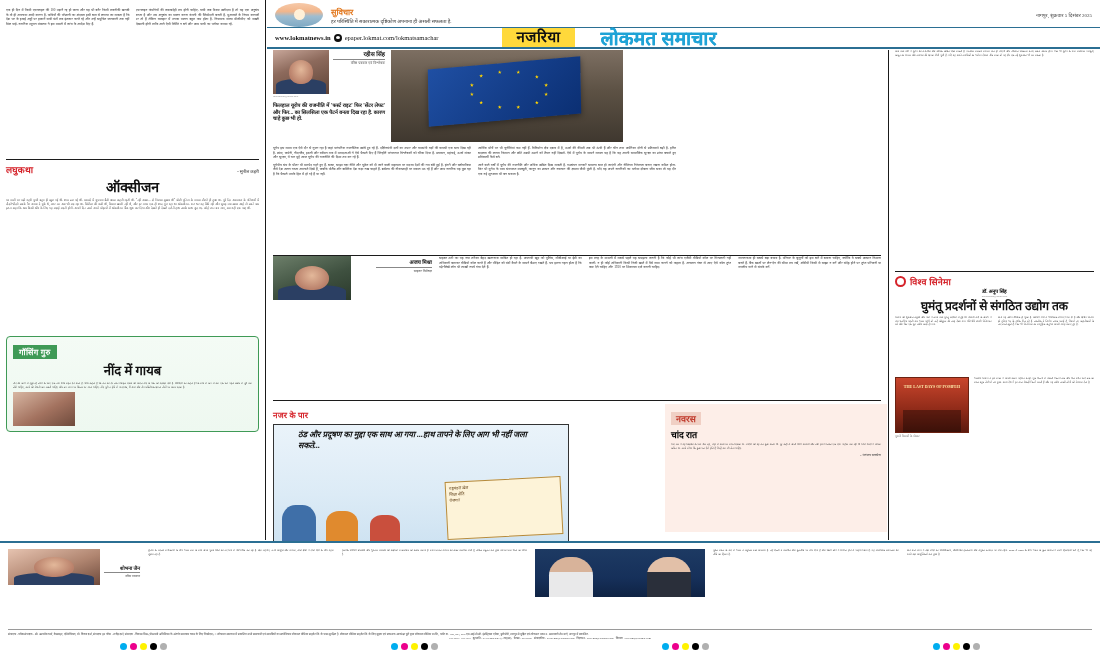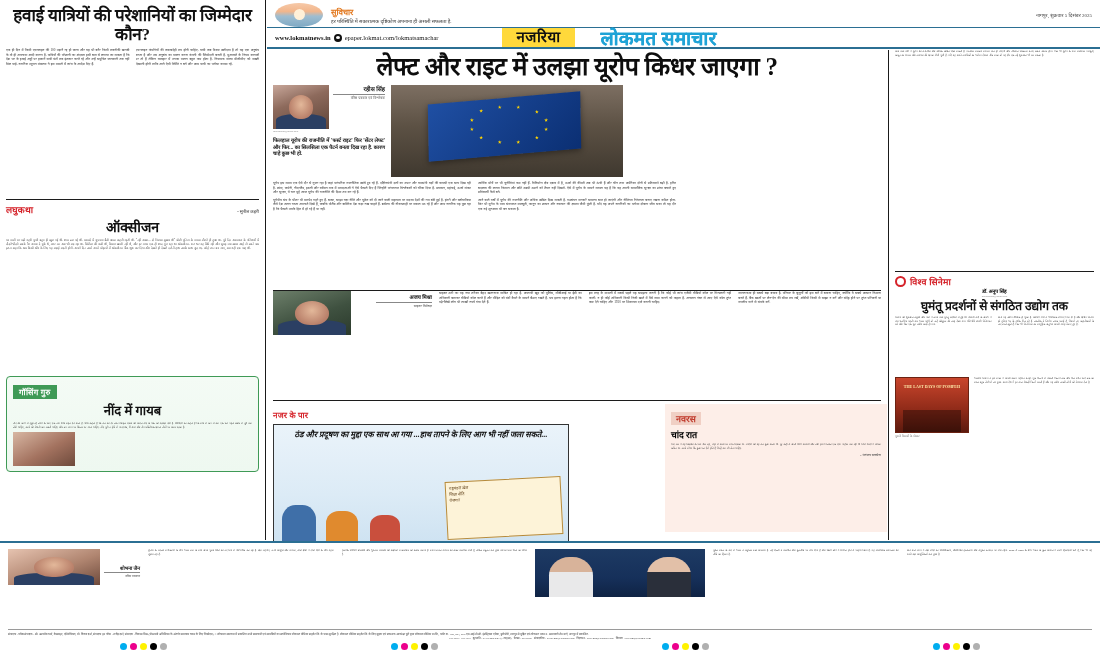--- a/index.html
+++ b/index.html
@@ -188,21 +188,21 @@
   }
 
   
   .cartoon-band { position: absolute; left: 267px; top: 400px; width: 620px; height: 140px; padding: 0 6px; }
   .cartoon-box {
     border: 1px solid #333; width: 296px; height: 118px; position: relative;
     overflow: hidden; background: linear-gradient(180deg,#eaf3fa 0%,#dcebf6 60%,#cfe3f2 100%);
   }
   .bubble-text {
     font-family: "Liberation Serif", serif; font-weight: bold; font-style: italic;
-    font-size: 8px; line-height: 11px; color: #111; padding: 4px 6px; position: relative; z-index: 3; text-align: center;
+    font-size: 8px; line-height: 11px; color: #111; padding: 4px 24px; position: relative; z-index: 3;
   }
   .cart-figure { position: absolute; bottom: 0; border-radius: 40% 40% 0 0; }
   .nav-box {
     position: absolute; left: 392px; top: 0; width: 222px; height: 128px;
     background: #fdeee8; padding: 4px 6px;
   }
   .nav-tag {
     display:inline-block; background:#f0cfc4; color:#c0392b; font-weight:bold;
     font-family:"Liberation Serif",serif; font-size: 9px; padding: 0 5px;
   }
@@ -240,21 +240,20 @@
 
   .cap { font-size:3px; color:#666; margin-top:1px; }
 </style>
 </head>
 <body>
 
 <div class="page">
 
   <div class="left-rail">
 
-    <div class="lead-head">हवाई यात्रियों की परेशानियों का जिम्मेदार कौन?</div>
 
     <div class="lead-body">
       <p class="copy">एक ही दिन में किसी एयरलाइन की 100 उड़ानें रद्द हो जाना और वह भी बगैर किसी तकनीकी खराबी के तो ही अपनाया आदी कारण है. यात्रियों की परेशानी का अंदाजा इसी बात से लगाया जा सकता है कि देश भर के हवाई अड्डों पर हजारों यात्री घंटों तक इंतजार करते रहे और उन्हें समुचित जानकारी तक नहीं मिल पाई. नागरिक उड्डयन मंत्रालय ने इस मामले में जांच के आदेश दिए हैं.</p>
       <p class="copy" style="margin-top:3px">एयरलाइन कंपनियों की जवाबदेही तय होनी चाहिए. यात्री जब टिकट खरीदता है तो वह एक अनुबंध करता है और उस अनुबंध का पालन करना कंपनी की जिम्मेदारी बनती है. मुआवजे के नियम कागजों पर तो हैं लेकिन व्यवहार में उनका पालन बहुत कम होता है. नियामक संस्था डीजीसीए को सख्ती दिखानी होगी ताकि आगे ऐसी स्थिति न बने और आम यात्री का भरोसा कायम रहे.</p>
     </div>
 
     <div class="rule-h" style="margin:3px 0 3px 0"></div>
 
     <div class="sec-tag-row">
       <span class="sec-tag">लघुकथा</span>
@@ -291,21 +290,20 @@
         <span class="url-bold">www.lokmatnews.in</span>
         <span class="at-dot"></span>
         <span>epaper.lokmat.com/lokmatsamachar</span>
       </div>
       <div class="nazariya-badge">नजरिया</div>
       <div class="nameplate">लोकमत समाचार</div>
     </div>
   </div>
 
   <div class="center">
-    <div class="main-head">लेफ्ट और राइट में उलझा यूरोप किधर जाएगा ?</div>
 
     <div class="art-grid">
       <div class="author-col">
         <div style="display:flex;gap:4px;align-items:flex-start;">
           <div class="photo face author-photo" style="width:56px"></div>
           <div style="flex:1">
             <div class="author-name">रहीस सिंह</div>
             <div class="author-role">वरिष्ठ पत्रकार एवं विश्लेषक</div>
           </div>
         </div>

